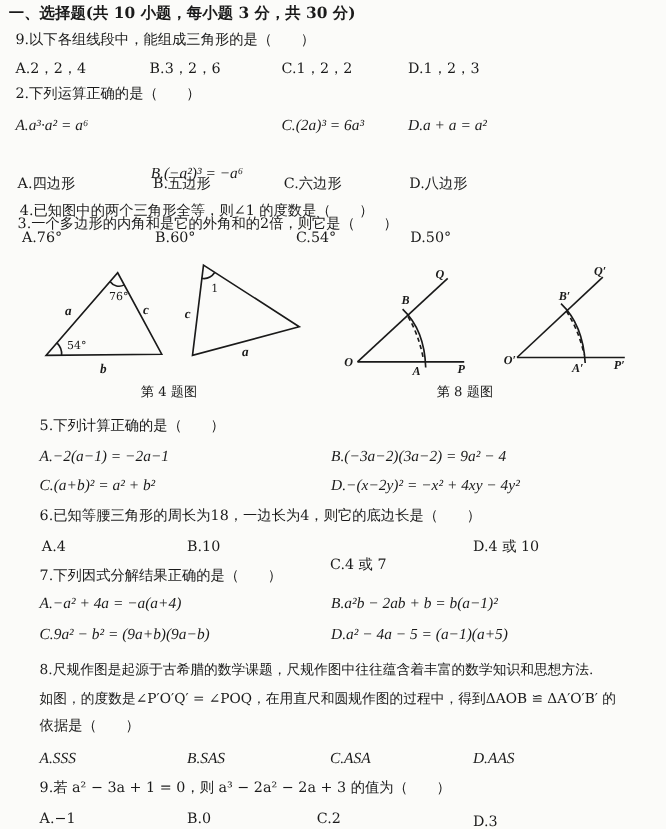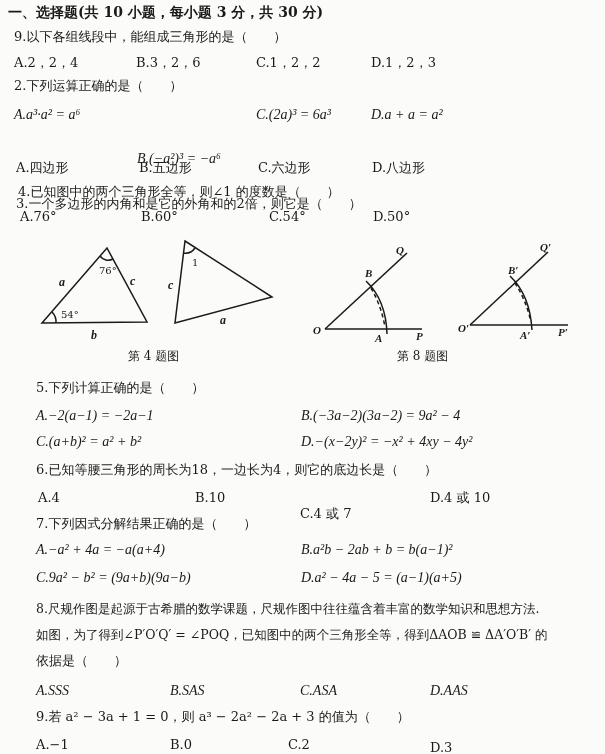--- a/index.html
+++ b/index.html
@@ -88,32 +88,32 @@
 <div class="cap" style="left:397px;top:348px;">第 8 题图</div>
 
 <div class="line" style="left:36px;top:380px;">5.下列计算正确的是（　　）</div>
 <div class="opt math" style="left:36px;top:408px;">A.−2(a−1) = −2a−1</div>
 <div class="opt math" style="left:301px;top:408px;">B.(−3a−2)(3a−2) = 9a² − 4</div>
 <div class="opt math" style="left:36px;top:434px;">C.(a+b)² = a² + b²</div>
 <div class="opt math" style="left:301px;top:434px;">D.−(x−2y)² = −x² + 4xy − 4y²</div>
 
 <div class="line" style="left:36px;top:462px;">6.已知等腰三角形的周长为18，一边长为4，则它的底边长是（　　）</div>
 <div class="opt" style="left:38px;top:490px;">A.4</div>
-<div class="opt" style="left:170px;top:490px;margin-left:25px;">B.10</div>
+<div class="opt" style="left:170px;top:490px;">B.10</div>
 <div class="opt" style="left:300px;top:490px;margin-top:16px;">C.4 或 7</div>
 <div class="opt" style="left:430px;top:490px;">D.4 或 10</div>
 
 <div class="line" style="left:36px;top:516px;">7.下列因式分解结果正确的是（　　）</div>
 <div class="opt math" style="left:36px;top:542px;">A.−a² + 4a = −a(a+4)</div>
 <div class="opt math" style="left:301px;top:542px;">B.a²b − 2ab + b = b(a−1)²</div>
 <div class="opt math" style="left:36px;top:570px;">C.9a² − b² = (9a+b)(9a−b)</div>
 <div class="opt math" style="left:301px;top:570px;">D.a² − 4a − 5 = (a−1)(a+5)</div>
 
 <div class="line" style="left:36px;top:601px;font-size:12.5px;">8.尺规作图是起源于古希腊的数学课题，尺规作图中往往蕴含着丰富的数学知识和思想方法.</div>
-<div class="line" style="left:36px;top:627px;font-size:12.5px;">如图，为了得到∠P′O′Q′ = ∠POQ，已知图中的两个三角形全等，得到ΔAOB ≌ ΔA′O′B′ 的</div>
+<div class="line" style="left:36px;top:627px;font-size:12.5px;">如图，的度数是∠P′O′Q′ = ∠POQ，在用直尺和圆规作图的过程中，得到ΔAOB ≌ ΔA′O′B′ 的</div>
 <div class="line" style="left:36px;top:653px;">依据是（　　）</div>
 <div class="opt math" style="left:36px;top:683px;">A.SSS</div>
 <div class="opt math" style="left:170px;top:683px;">B.SAS</div>
 <div class="opt math" style="left:300px;top:683px;">C.ASA</div>
 <div class="opt math" style="left:430px;top:683px;">D.AAS</div>
 
 <div class="line" style="left:36px;top:709px;">9.若 a² − 3a + 1 = 0，则 a³ − 2a² − 2a + 3 的值为（　　）</div>
 <div class="opt" style="left:36px;top:737px;">A.−1</div>
 <div class="opt" style="left:170px;top:737px;">B.0</div>
 <div class="opt" style="left:288px;top:737px;">C.2</div>

